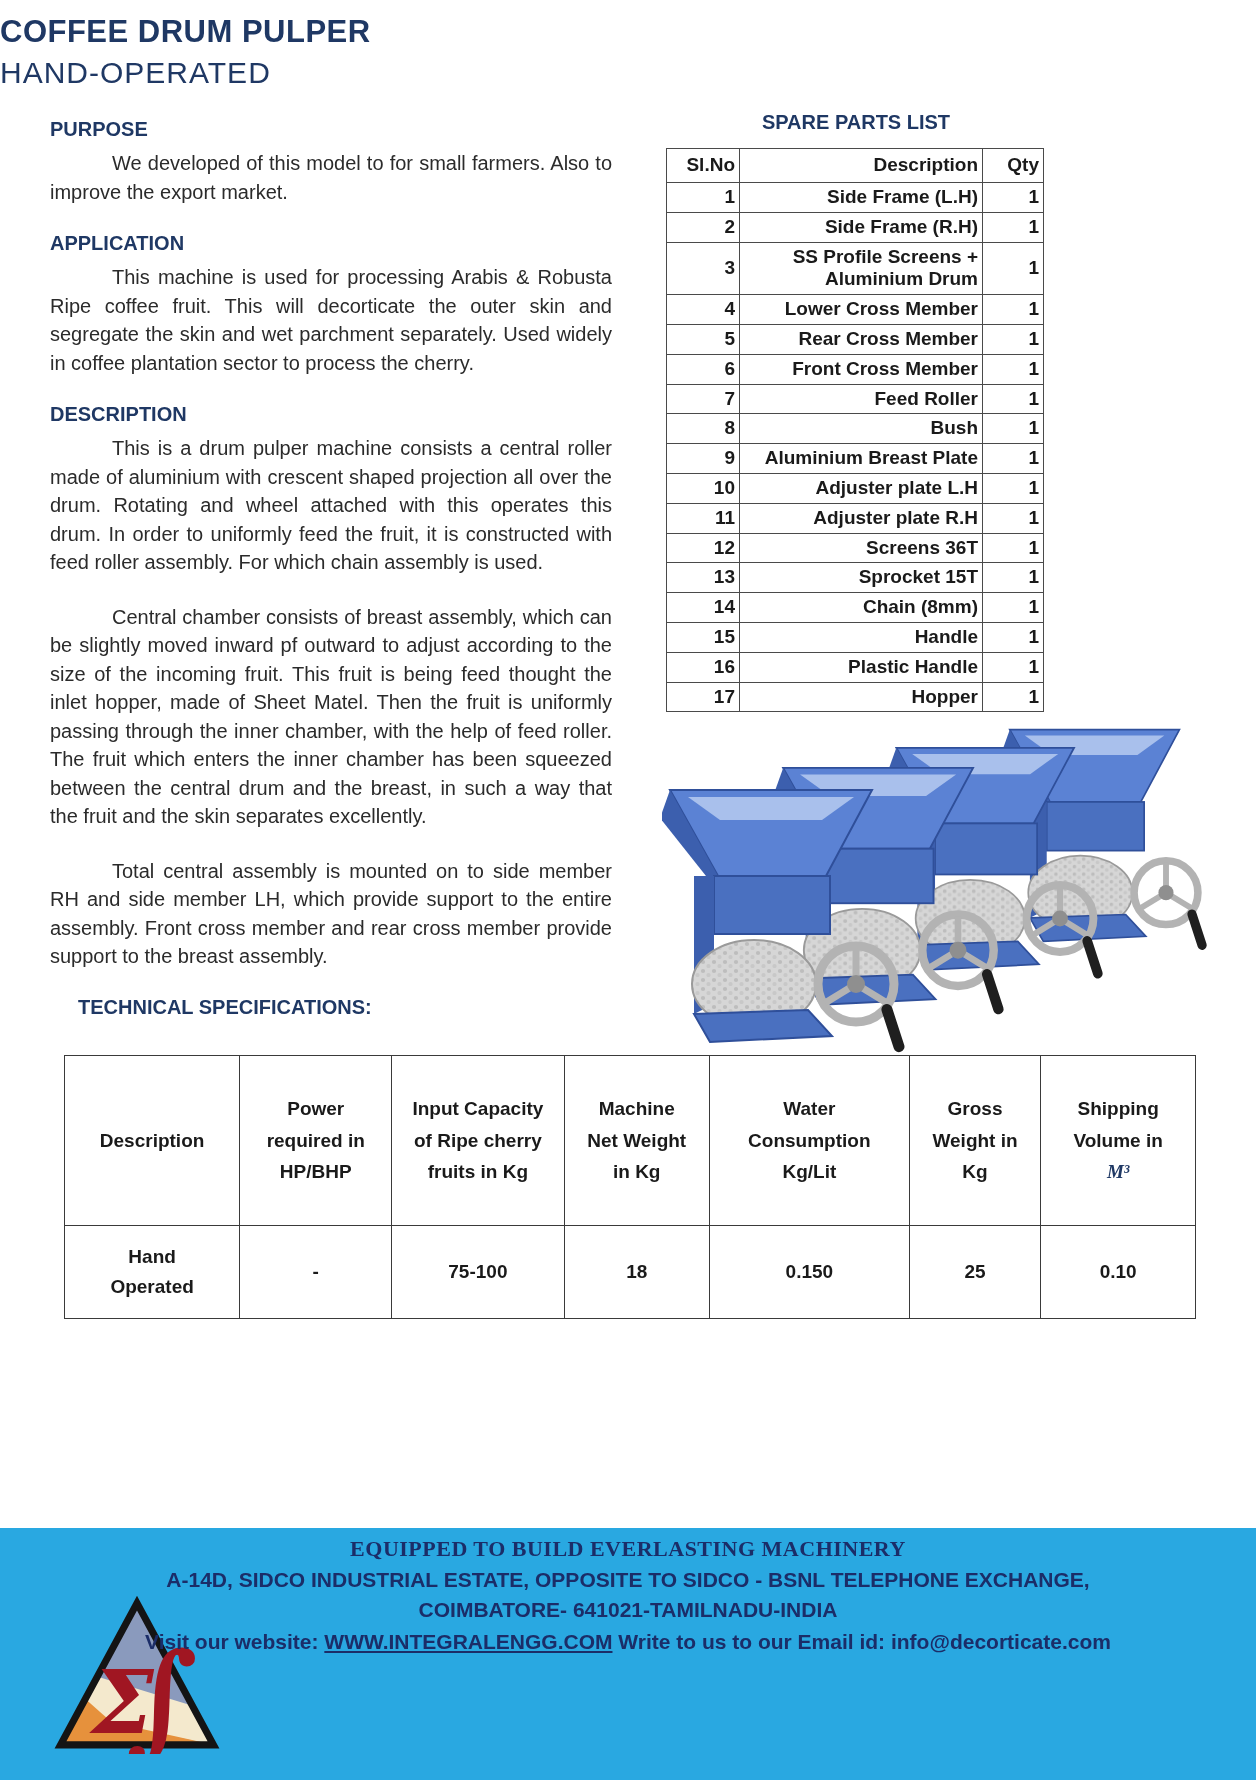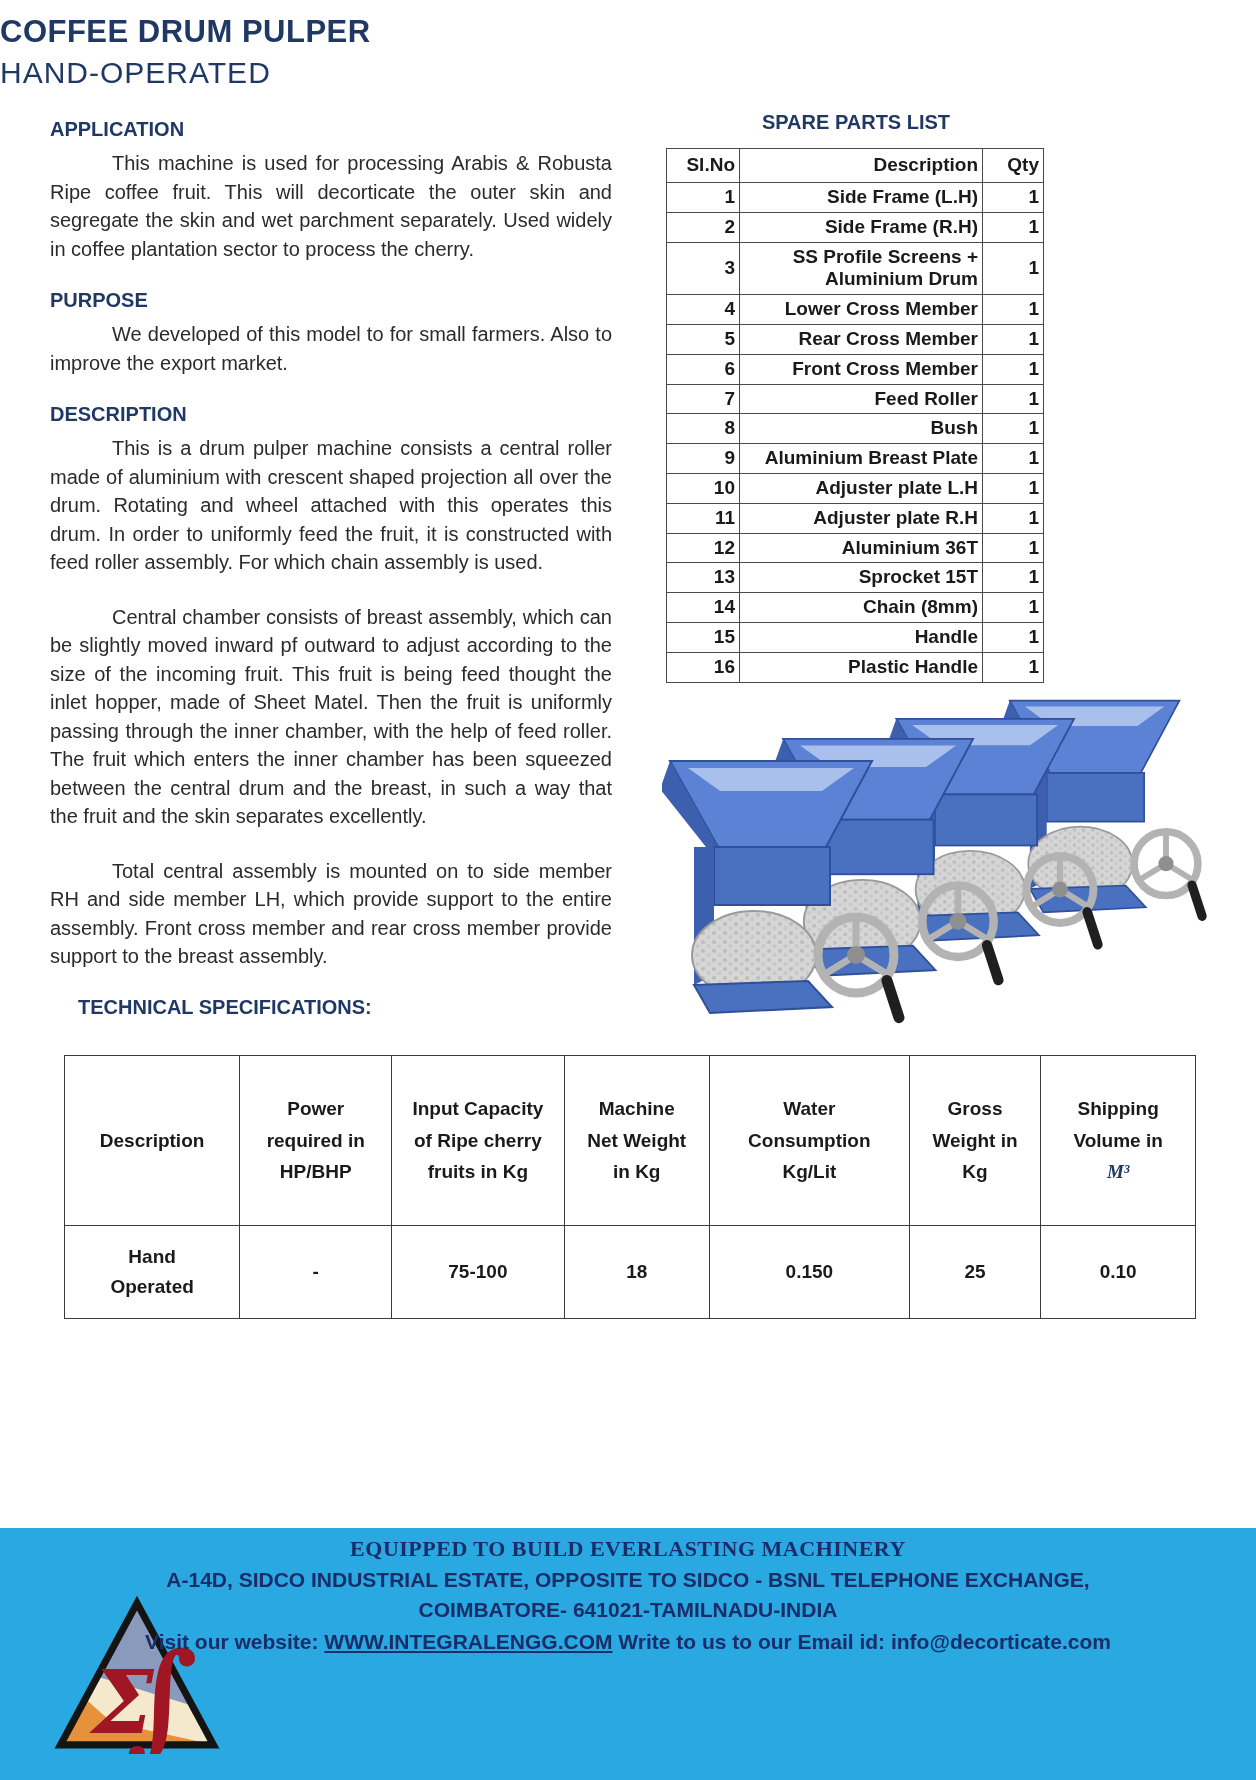--- a/index.html
+++ b/index.html
@@ -66,26 +66,26 @@
 
 <div class="page">
 
   <div class="doc-header">
     <div class="doc-title">COFFEE DRUM PULPER</div>
     <div class="doc-subtitle">HAND-OPERATED</div>
   </div>
 
   <div class="left-col">
     <div class="sec">
+      <div class="sec-heading">PURPOSE</div>
+      <p class="para">We developed of this model to for small farmers. Also to improve the export market.</p>
+    </div>
+    <div class="sec">
       <div class="sec-heading">APPLICATION</div>
       <p class="para">This machine is used for processing Arabis &amp; Robusta Ripe coffee fruit. This will decorticate the outer skin and segregate the skin and wet parchment separately. Used widely in coffee plantation sector to process the cherry.</p>
-    </div>
-    <div class="sec">
-      <div class="sec-heading">PURPOSE</div>
-      <p class="para">We developed of this model to for small farmers. Also to improve the export market.</p>
     </div>
     <div class="sec">
       <div class="sec-heading">DESCRIPTION</div>
       <p class="para">This is a drum pulper machine consists a central roller made of aluminium with crescent shaped projection all over the drum. Rotating and wheel attached with this operates this drum. In order to uniformly feed the fruit, it is constructed with feed roller assembly. For which chain assembly is used.</p>
       <p class="para">Central chamber consists of breast assembly, which can be slightly moved inward pf outward to adjust according to the size of the incoming fruit. This fruit is being feed thought the inlet hopper, made of Sheet Matel. Then the fruit is uniformly passing through the inner chamber, with the help of feed roller. The fruit which enters the inner chamber has been squeezed between the central drum and the breast, in such a way that the fruit and the skin separates excellently.</p>
       <p class="para">Total central assembly is mounted on to side member RH and side member LH, which provide support to the entire assembly. Front cross member and rear cross member provide support to the breast assembly.</p>
     </div>
   </div>
 
   <div class="right-col">
@@ -149,41 +149,46 @@
             <td>Adjuster plate L.H</td>
             <td>1</td>
           </tr>
           <tr>
             <td>11</td>
             <td>Adjuster plate R.H</td>
             <td>1</td>
           </tr>
           <tr>
             <td>12</td>
-            <td>Aluminium 36T</td>
+            <td>Screens 36T</td>
             <td>1</td>
           </tr>
           <tr>
             <td>13</td>
             <td>Sprocket 15T</td>
             <td>1</td>
           </tr>
           <tr>
             <td>14</td>
             <td>Chain (8mm)</td>
             <td>1</td>
           </tr>
           <tr>
             <td>15</td>
             <td>Handle</td>
             <td>1</td>
           </tr>
           <tr>
             <td>16</td>
             <td>Plastic Handle</td>
+            <td>1</td>
+          </tr>
+          <tr>
+            <td>17</td>
+            <td>Hopper</td>
             <td>1</td>
           </tr>
         </tbody>
     </table>
 
     <div class="photo-wrap">
       <svg width="594" height="330" viewBox="0 0 594 330">
         <defs>
           <pattern id="drumdots" width="11" height="9" patternUnits="userSpaceOnUse">
             <rect width="11" height="9" fill="#d6d6d6"></rect>

